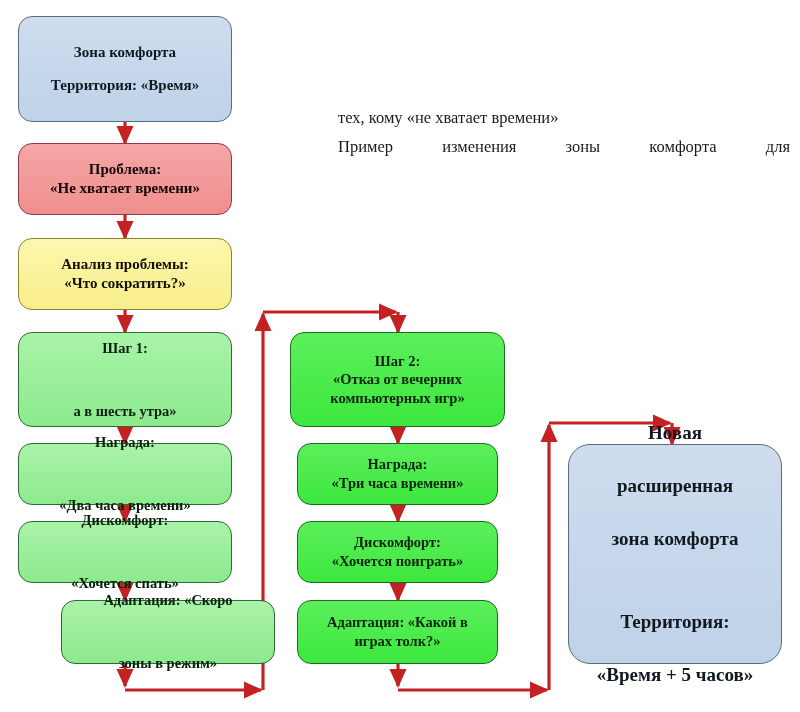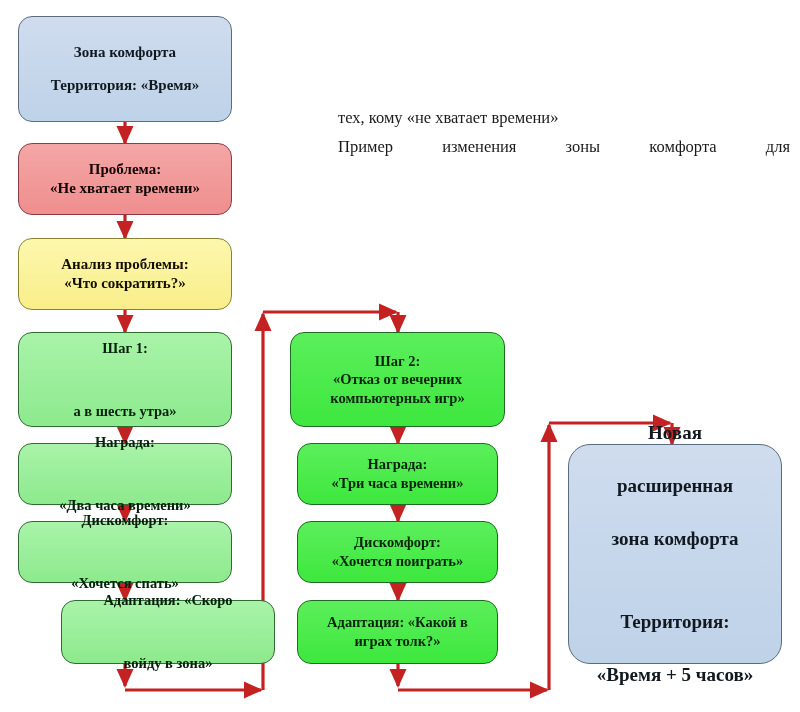--- a/index.html
+++ b/index.html
@@ -168,21 +168,21 @@
     <span class="ln">«Два часа времени»</span>
   </div>
 
   <div class="node n-green-l" style="left:18px; top:521px; width:214px; height:62px; font-size:14.5px;">
     <span class="ln">Дискомфорт:</span>
     <span class="ln">«Хочется спать»</span>
   </div>
 
   <div class="node n-green-l" style="left:18px; top:600px; width:214px; height:64px; font-size:14.5px;margin-left:43px;">
     <span class="ln">Адаптация: «Скоро</span>
-    <span class="ln">войду в зона»</span>
+    <span class="ln">зоны в режим»</span>
   </div>
 
   <div class="node n-green-v" style="left:290px; top:332px; width:215px; height:95px; font-size:14.5px;">
     <span class="ln">Шаг 2:</span>
     <span class="ln">«Отказ от вечерних</span>
     <span class="ln">компьютерных игр»</span>
   </div>
 
   <div class="node n-green-v" style="left:297px; top:443px; width:201px; height:62px; font-size:14.5px;">
     <span class="ln">Награда:</span>

